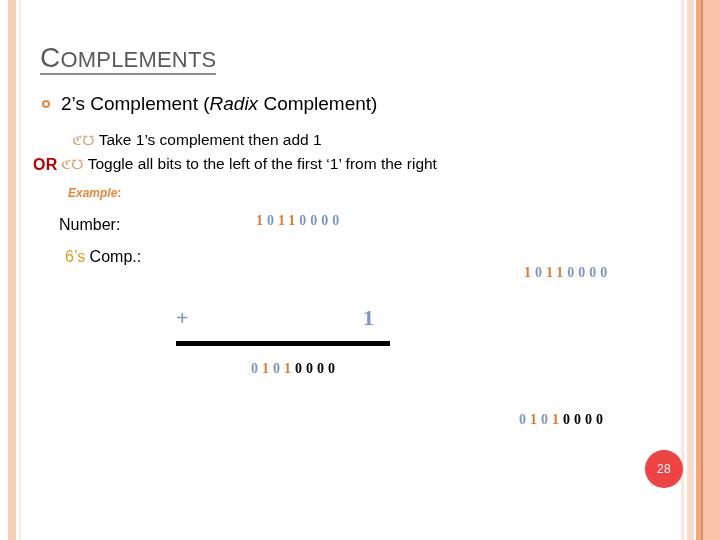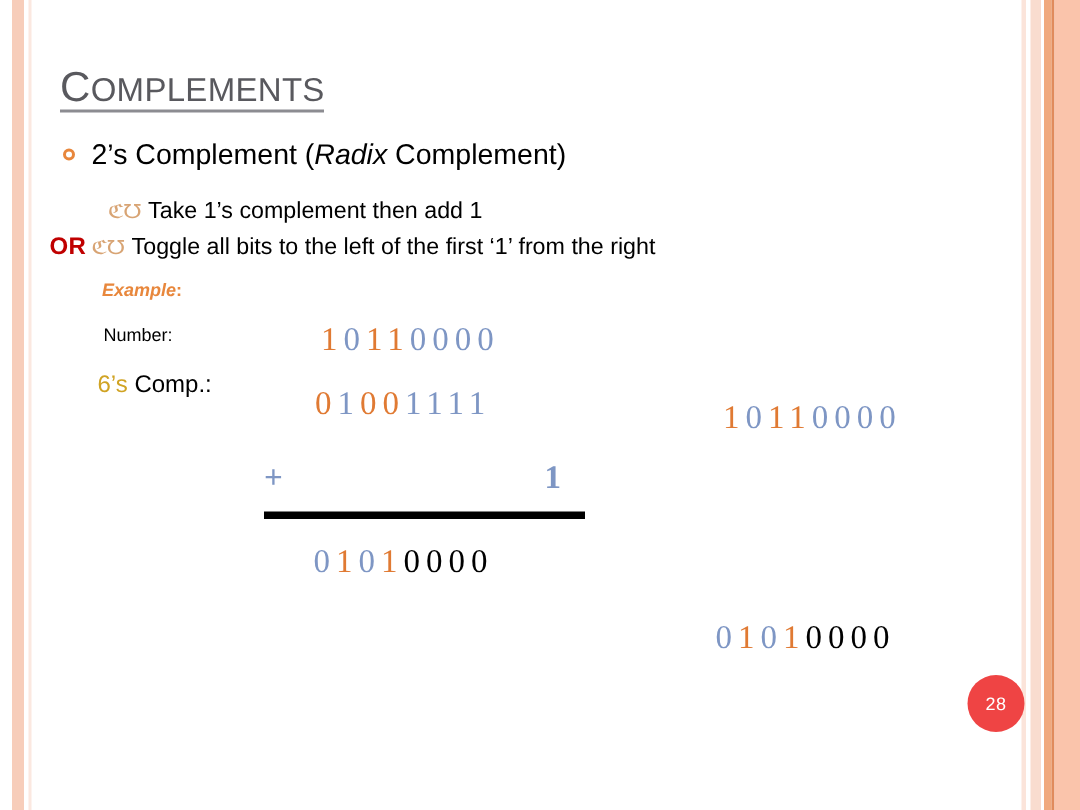--- a/index.html
+++ b/index.html
@@ -109,39 +109,40 @@
     left: 68px;
     top: 186px;
     font-size: 12px;
     font-style: italic;
     color: #e8873c;
     font-weight: bold;
   }
   .l4 .colon { color: #e8873c; font-style: normal; font-weight: bold; }
 
   .label-number {
-    left: 69px;
+    left: 59px;
     top: 216px;
-    font-size: 12px;
+    font-size: 16px;
   }
   .label-ones {
     left: 65px;
     top: 248px;
     font-size: 16px;
   }
   .gold { color: #d0a323; }
 
   
   .bits {
     position: absolute;
     white-space: nowrap;
     font-family: "Liberation Serif", serif;
-    font-weight: normal;
-    font-size: 22px;
+    font-weight: bold;
+    font-size: 14px;
     letter-spacing: 4px;
+    margin-left: 42px;
   }
   .bits .b { display: inline; }
   .b-one   { color: #e07a33; }
   .b-zero  { color: #7e96c4; }
   .b-black { color: #000000; }
 
   .bits-number   { left: 214px; top: 213px; }
   .bits-onescomp { left: 210px; top: 256px; }
   .bits-plus {
     position: absolute;
@@ -227,21 +228,20 @@
   </div>
 
   <div class="row label-number">Number:</div>
 
   <div class="row label-ones">
     <span class="gold">6’s</span><span> Comp.:</span>
   </div>
 
   <div class="bits bits-number"><span class="b b-one">1</span><span class="b b-zero">0</span><span class="b b-one">1</span><span class="b b-one">1</span><span class="b b-zero">0</span><span class="b b-zero">0</span><span class="b b-zero">0</span><span class="b b-zero">0</span></div>
 
-  <div class="bits bits-onescomp"><span class="b b-one">0</span><span class="b b-zero">1</span><span class="b b-one">0</span><span class="b b-one">0</span><span class="b b-zero">1</span><span class="b b-zero">1</span><span class="b b-zero">1</span><span class="b b-zero">1</span></div>
 
   <div class="bits-plus">+</div>
   <div class="bits-addend">1</div>
 
   <div class="sum-rule"></div>
 
   <div class="bits bits-sum"><span class="b b-zero">0</span><span class="b b-one">1</span><span class="b b-zero">0</span><span class="b b-one">1</span><span class="b b-black">0</span><span class="b b-black">0</span><span class="b b-black">0</span><span class="b b-black">0</span></div>
 
   <div class="bits bits-right-top"><span class="b b-one">1</span><span class="b b-zero">0</span><span class="b b-one">1</span><span class="b b-one">1</span><span class="b b-zero">0</span><span class="b b-zero">0</span><span class="b b-zero">0</span><span class="b b-zero">0</span></div>
   <div class="bits bits-right-bot"><span class="b b-zero">0</span><span class="b b-one">1</span><span class="b b-zero">0</span><span class="b b-one">1</span><span class="b b-black">0</span><span class="b b-black">0</span><span class="b b-black">0</span><span class="b b-black">0</span></div>

